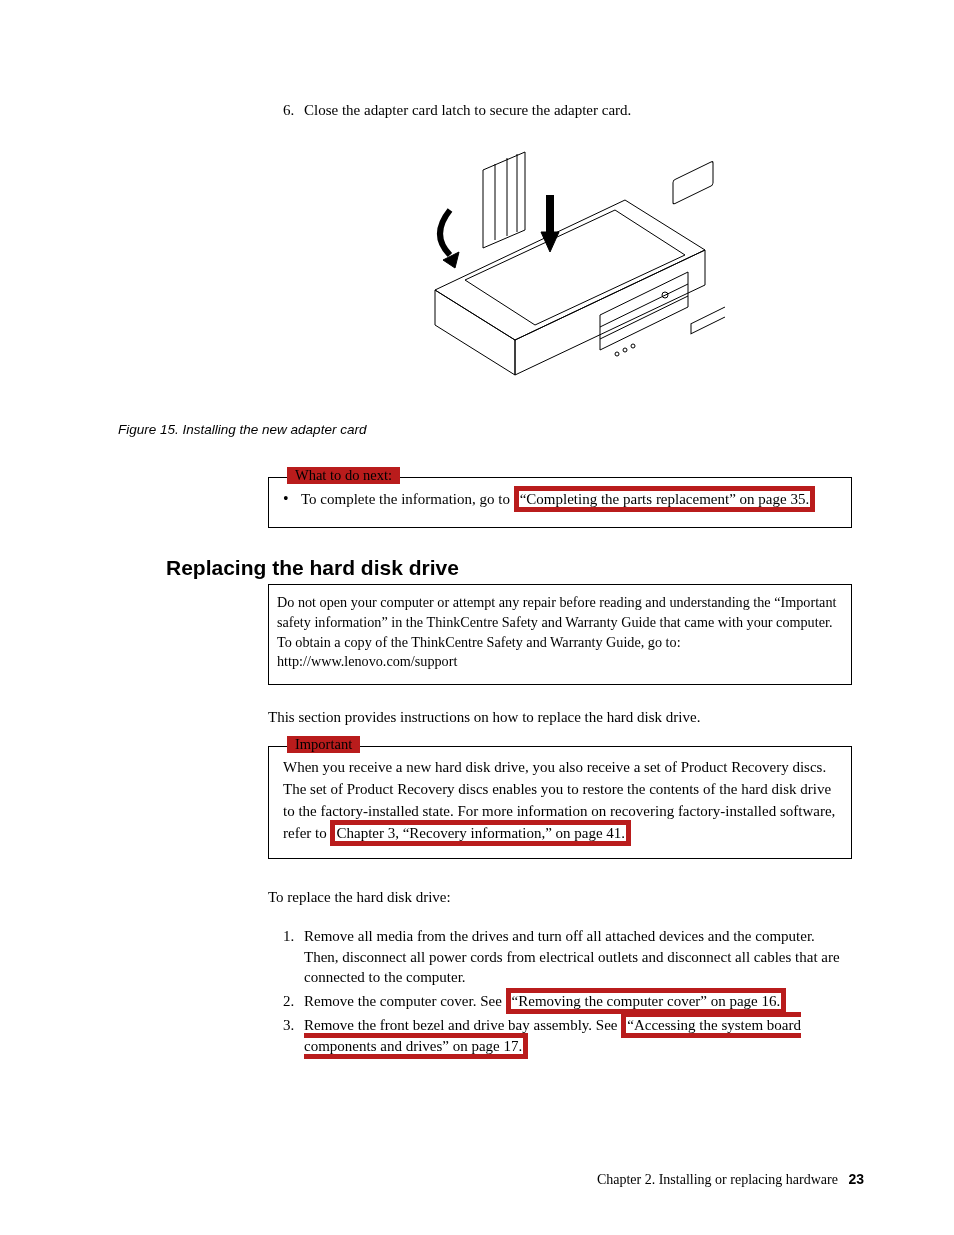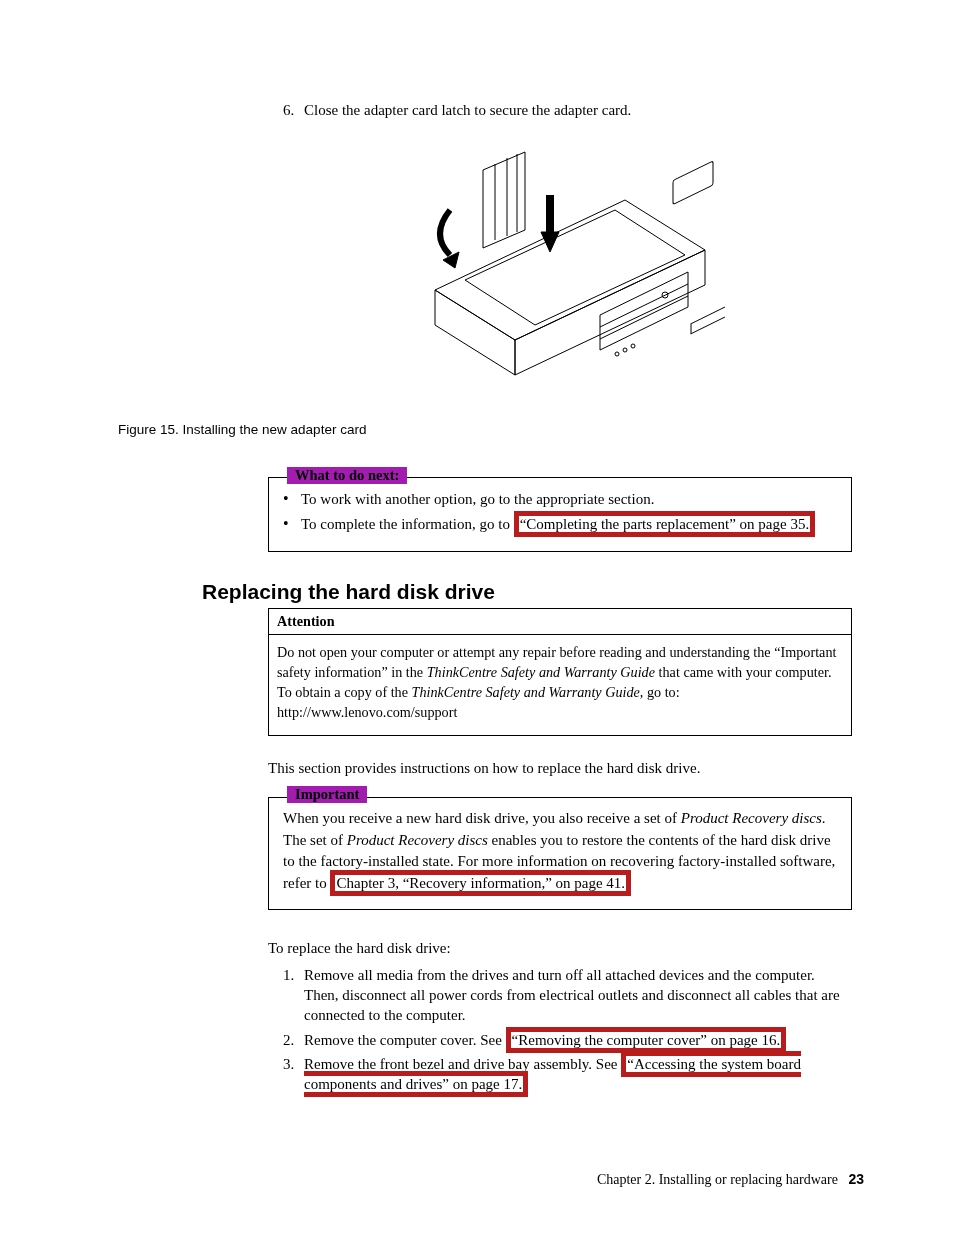--- a/index.html
+++ b/index.html
@@ -30,38 +30,39 @@
     margin-left: 30px;
     padding-left: 6px;
     line-height: 1.35;
     margin-bottom: 4px;
   }
   .figure-block {
     margin: 20px auto 12px auto;
     text-align: center;
   }
   .figure-caption {
+    font-style: italic;
     font-family: Arial, Helvetica, sans-serif;
     font-size: 13.5px;
     margin-top: 4px;
     text-align: left;
   }
   .fieldset-box {
     border: 1px solid #000;
     padding: 10px 14px 14px 14px;
     margin: 40px 0 28px 0;
     position: relative;
   }
   .legend {
     position: absolute;
     top: -0.8em;
     left: 18px;
-    background: #a21caf;
+    background: #b91c1c;
     padding: 0 8px;
-    font-weight: bold;
+    font-weight: normal;
     font-size: 14.5px;
   }
   ul.bullets {
     list-style: none;
     padding: 0;
     margin: 0;
   }
   ul.bullets li {
     position: relative;
     padding-left: 18px;
@@ -72,42 +73,41 @@
     content: "•";
     position: absolute;
     left: 0;
     top: -1px;
     font-size: 16px;
   }
   h2.section-head {
     font-family: Arial, Helvetica, sans-serif;
     font-weight: bold;
     font-size: 21px;
-    margin: 22px 0 4px 84px;
+    margin: 22px 0 4px 48px;
   }
   .attention-box {
     border: 1px solid #000;
   }
   .attention-title {
     font-weight: bold;
     padding: 4px 8px 4px 8px;
     border-bottom: 1px solid #000;
     font-size: 14.2px;
   }
   .attention-body {
     padding: 8px 8px 12px 8px;
     font-size: 14.2px;
     line-height: 1.4;
   }
   .para {
     margin: 22px 0 18px 0;
     line-height: 1.4;
   }
   .italic {
-    font-style: italic;
   }
   .link {
     border: 5px solid #b91c1c;
     padding: 0 1px;
   }
   .footer {
     position: absolute;
     bottom: 47px;
     right: 90px;
     font-size: 14px;
@@ -172,49 +172,47 @@
       </svg>
     </div>
   </div>
 
   <div class="figure-caption">Figure 15. Installing the new adapter card</div>
 
   <div class="content-indent">
     <div class="fieldset-box">
       <div class="legend">What to do next:</div>
       <ul class="bullets">
-        <li>To work with another option, go to the appropriate section.</li>
         <li>
           <span class="inline-span">To complete the information, go to </span><span class="link inline-span">“Completing the parts replacement” on page 35.</span>
         </li>
       </ul>
     </div>
   </div>
 
   <h2 class="section-head">Replacing the hard disk drive</h2>
 
   <div class="content-indent">
 
     <div class="attention-box">
-      <div class="attention-title">Attention</div>
       <div class="attention-body">
         <span class="inline-span">Do not open your computer or attempt any repair before reading and understanding the “Important safety information” in the </span><span class="italic inline-span">ThinkCentre Safety and Warranty Guide</span><span class="inline-span"> that came with your computer. To obtain a copy of the </span><span class="italic inline-span">ThinkCentre Safety and Warranty Guide</span><span class="inline-span">, go to: http://www.lenovo.com/support</span>
       </div>
     </div>
 
     <p class="para">This section provides instructions on how to replace the hard disk drive.</p>
 
     <div class="fieldset-box" style="margin-top:16px;">
       <div class="legend">Important</div>
       <div style="line-height:1.45;">
         <span class="inline-span">When you receive a new hard disk drive, you also receive a set of </span><span class="italic inline-span">Product Recovery discs</span><span class="inline-span">. The set of </span><span class="italic inline-span">Product Recovery discs</span><span class="inline-span"> enables you to restore the contents of the hard disk drive to the factory-installed state. For more information on recovering factory-installed software, refer to </span><span class="link inline-span">Chapter 3, “Recovery information,” on page 41.</span>
       </div>
     </div>
 
-    <p class="para" style="margin-bottom:6px;">To replace the hard disk drive:</p>
+    <p class="para" style="margin-bottom:18px;">To replace the hard disk drive:</p>
 
     <ol class="num">
       <li>Remove all media from the drives and turn off all attached devices and the computer. Then, disconnect all power cords from electrical outlets and disconnect all cables that are connected to the computer.</li>
       <li>
         <span class="inline-span">Remove the computer cover. See </span><span class="link inline-span">“Removing the computer cover” on page 16.</span>
       </li>
       <li>
         <span class="inline-span">Remove the front bezel and drive bay assembly. See </span><span class="link inline-span">“Accessing the system board components and drives” on page 17.</span>
       </li>
     </ol>

